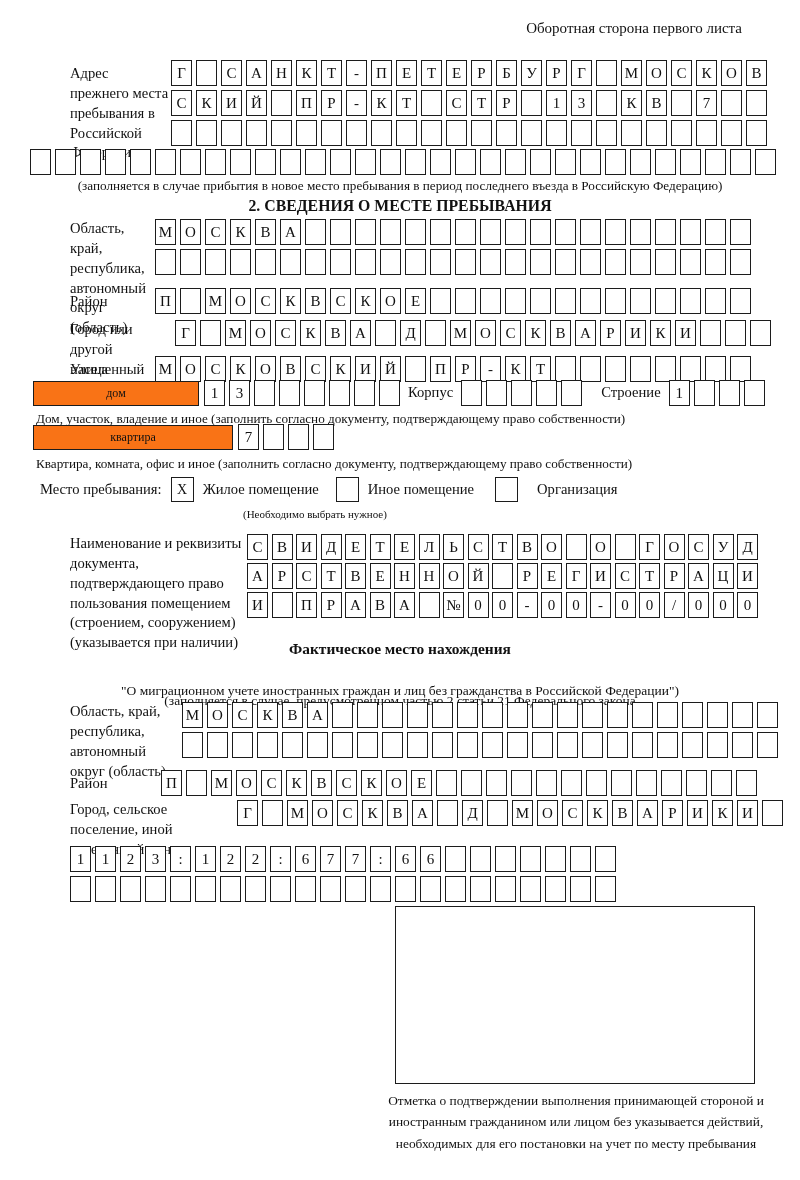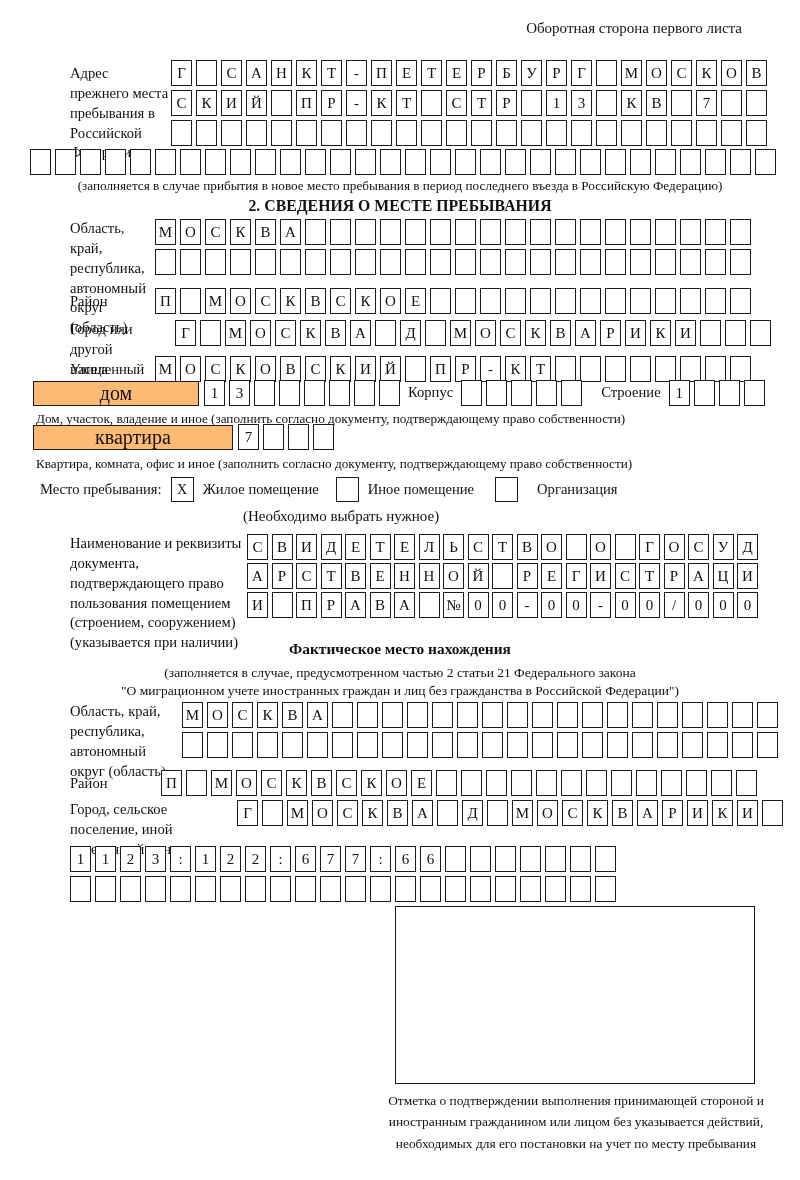--- a/index.html
+++ b/index.html
@@ -13,21 +13,21 @@
   .boxcol{display:flex;flex-direction:column;gap:4px;}
   .boxrow{display:flex;gap:4px;flex-wrap:nowrap;}
   .boxrow.tight{gap:3.5px;}
   .bx{
     flex:0 0 auto;width:21px;height:26px;border:1.5px solid #1c1c1c;box-sizing:border-box;
     display:flex;align-items:center;justify-content:center;
     font-size:15px;line-height:1;background:#fff;
   }
   .widecell{
     border:1.5px solid #1c1c1c;box-sizing:border-box;height:25px;
-    display:flex;align-items:center;justify-content:center;font-size:20px;background:#fdba74;
+    display:flex;align-items:center;justify-content:center;font-size:12px;background:#f97316;
   }
   .cb{
     flex:0 0 auto;width:23px;height:25px;border:1.5px solid #1c1c1c;box-sizing:border-box;
     display:flex;align-items:center;justify-content:center;font-size:14px;background:#fff;
   }
   .cap{font-size:13.2px;line-height:1.3;}
   .center{left:0;width:800px;text-align:center;}
   .hnote{font-size:15px;}
   .heading{font-size:15.8px;font-weight:bold;}
   .markbox{border:1.6px solid #1c1c1c;box-sizing:border-box;background:#fff;}
@@ -351,21 +351,21 @@
     <span>Место пребывания:</span>
     <span class="cb">X</span>
     <span>Жилое помещение</span>
     <span class="cb" style="margin-left:8px;"></span>
     <span>Иное помещение</span>
     <span class="cb" style="margin-left:12px;"></span>
     <span style="margin-left:10px;">Организация</span>
   </div>
 
   <div class="abs cap" style="top:455px;left:36px;">Квартира, комната, офис и иное (заполнить согласно документу, подтверждающему право собственности)</div>
-  <div class="abs" style="top:508px;left:243px;font-size:15px;">(Необходимо выбрать нужное)</div>
+  <div class="abs" style="top:508px;left:243px;font-size:11px;">(Необходимо выбрать нужное)</div>
 
   <div class="abs flexrow" style="top:534px;left:70px;">
     <div class="lbl" style="width:177px;">Наименование и реквизиты документа, подтверждающего право пользования помещением (строением, сооружением) (указывается при наличии)</div>
     <div class="boxcol" style="gap:3px;">
       <div class="boxrow tight">
           <span class="bx">С</span>
           <span class="bx">В</span>
           <span class="bx">И</span>
           <span class="bx">Д</span>
           <span class="bx">Е</span>
@@ -429,21 +429,21 @@
           <span class="bx">0</span>
           <span class="bx">/</span>
           <span class="bx">0</span>
           <span class="bx">0</span>
           <span class="bx">0</span>
         </div>
     </div>
   </div>
 
   <div class="abs heading center" style="top:640px;font-size:15.4px;">Фактическое место нахождения</div>
-  <div class="abs cap center" style="top:664px;font-size:13.5px;">(заполняется в случае, предусмотренном частью 2 статьи 21 Федерального закона</div>
+  <div class="abs cap center" style="top:692px;font-size:13.5px;">(заполняется в случае, предусмотренном частью 2 статьи 21 Федерального закона</div>
   <div class="abs cap center" style="top:682px;font-size:13.5px;">"О миграционном учете иностранных граждан и лиц без гражданства в Российской Федерации")</div>
 
   <div class="abs flexrow" style="top:702px;left:70px;">
     <div class="lbl" style="width:112px;">Область, край, республика, автономный округ (область)</div>
     <div class="boxcol">
       <div class="boxrow">
           <span class="bx">М</span>
           <span class="bx">О</span>
           <span class="bx">С</span>
           <span class="bx">К</span>

